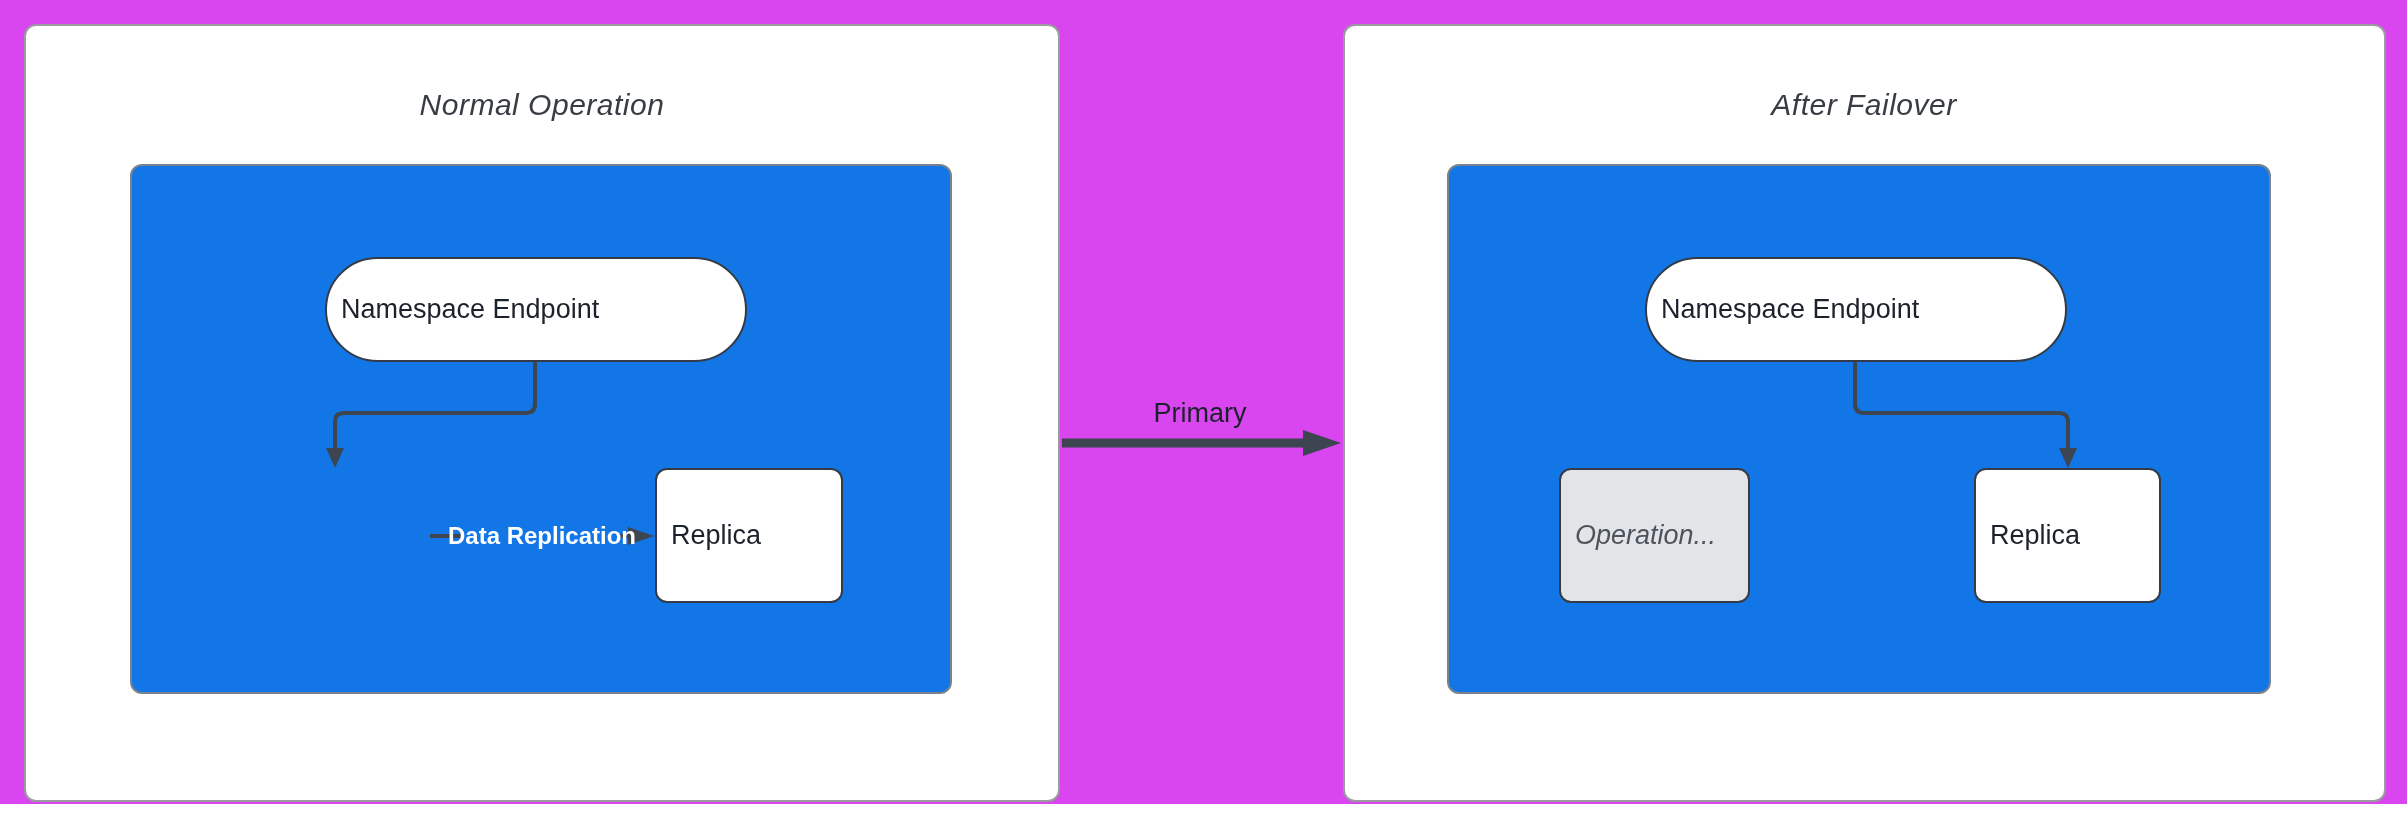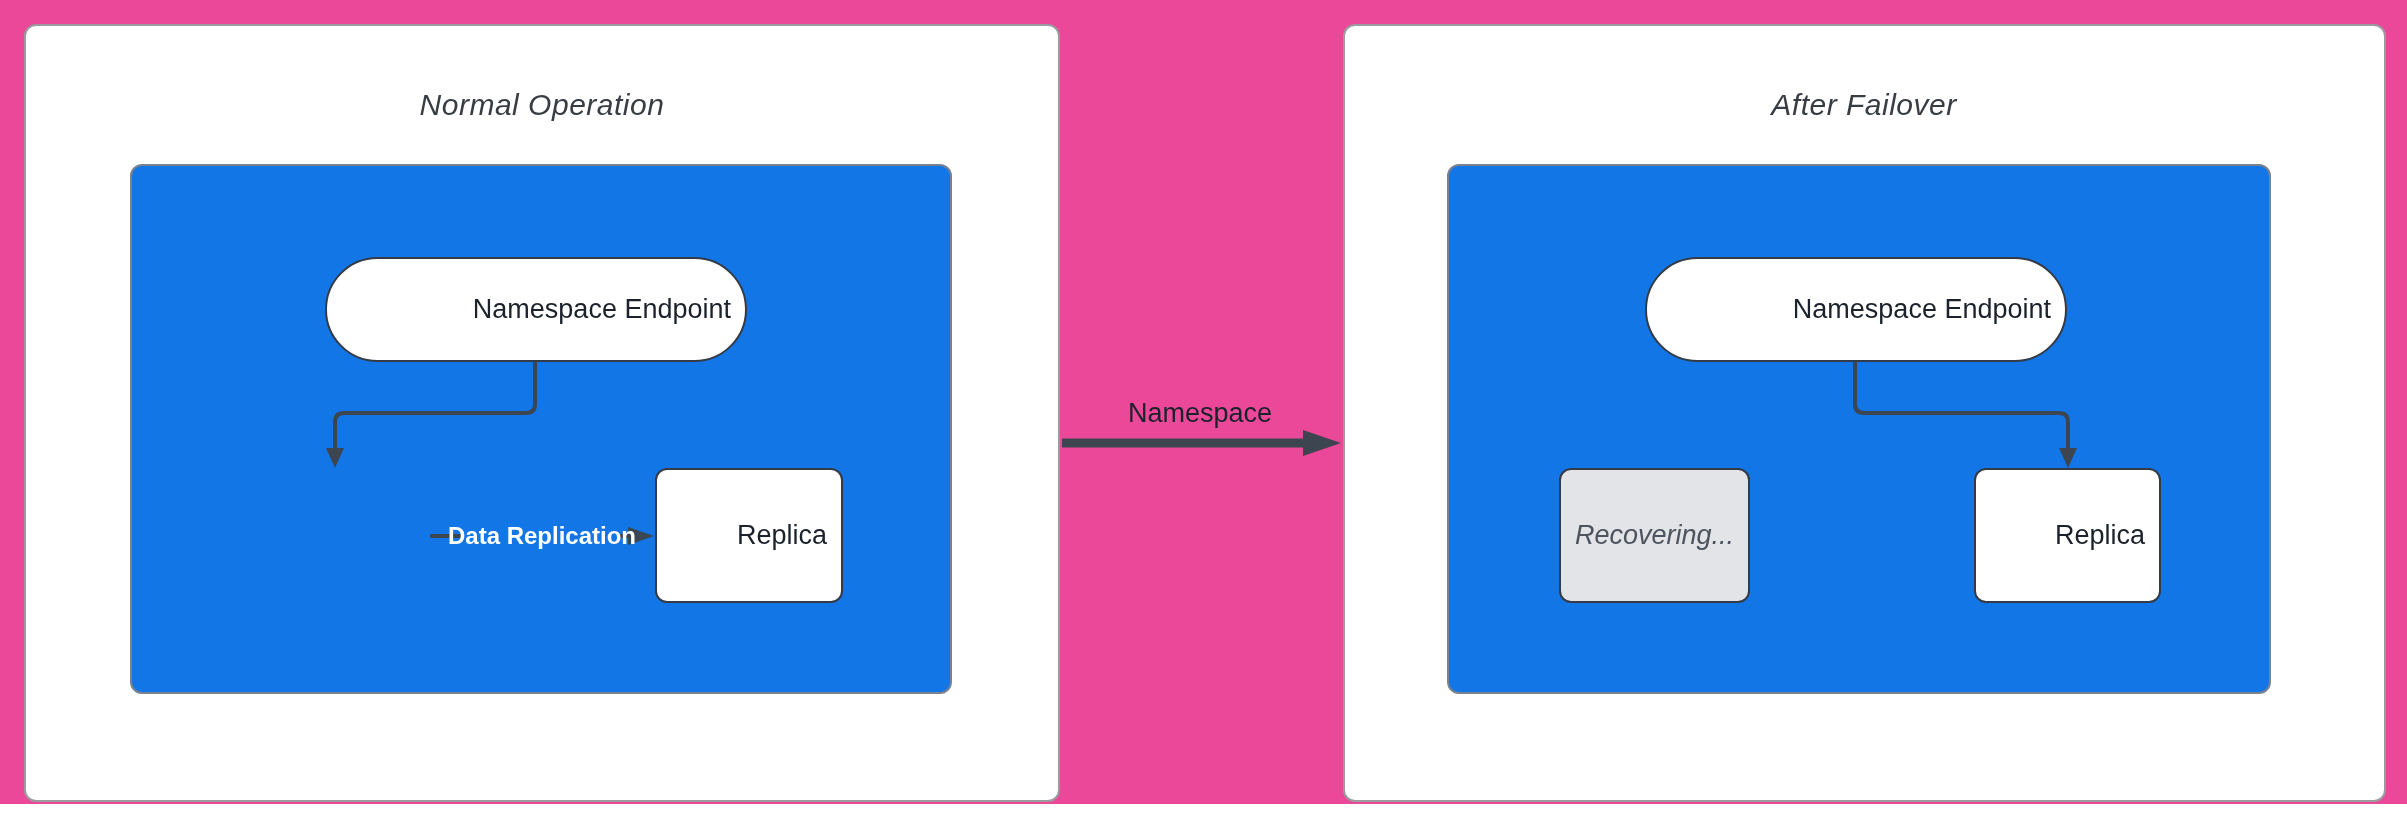--- a/index.html
+++ b/index.html
@@ -13,21 +13,21 @@
     --title-text:#383d44;
     --recovering-fill:#e2e4e8;
     --recovering-border:#343b46;
     --recovering-text:#4d545e;
     --edge-label-text:#ffffff;
   }
   html,body{margin:0;padding:0;background:#ffffff;}
   .canvas{
     position:relative;
     width:2407px;height:804px;
-    background:#ec4899;
+    background:#d946ef;
     font-family:"Liberation Sans", sans-serif;
     overflow:hidden;
   }
   .panel{
     position:absolute;
     background:#ffffff;
     border:2px solid var(--panel-border);
     border-radius:12px;
     box-sizing:border-box;
   }
@@ -47,21 +47,21 @@
     border-radius:12px;
     box-sizing:border-box;
   }
   .node{
     position:absolute;
     background:var(--node-fill);
     border:2.5px solid var(--node-border);
     box-sizing:border-box;
     display:flex;
     align-items:center;
-    justify-content:flex-end;
+    justify-content:flex-start;
     text-align:center;
     font-size:27px;
     line-height:1.25;
     color:var(--node-text);
     padding:6px 14px;
   }
   .node.pill{ border-radius:53px; }
   .node.rect{ border-radius:12px; }
   .node.recovering{
     background:var(--recovering-fill);
@@ -135,27 +135,27 @@
     <span>Namespace Endpoint</span>
   </div>
 
 
   <div class="node rect" style="left:655px;top:468px;width:188px;height:135px;">
     <span>Replica</span>
   </div>
 
   <div class="edge-label" style="left:442px;top:522px;width:200px;">Data Replication</div>
 
-  <div class="flow-label" style="left:1100px;top:398px;width:200px;">Namespace</div>
+  <div class="flow-label" style="left:1100px;top:398px;width:200px;">Primary</div>
 
   <div class="node pill" style="left:1645px;top:257px;width:422px;height:105px;">
     <span>Namespace Endpoint</span>
   </div>
 
   <div class="node rect recovering" style="left:1559px;top:468px;width:191px;height:135px;">
-    <span>Recovering...</span>
+    <span>Operation...</span>
   </div>
 
   <div class="node rect" style="left:1974px;top:468px;width:187px;height:135px;">
     <span>Replica</span>
   </div>
 
 </div>
 
 </body></html>

